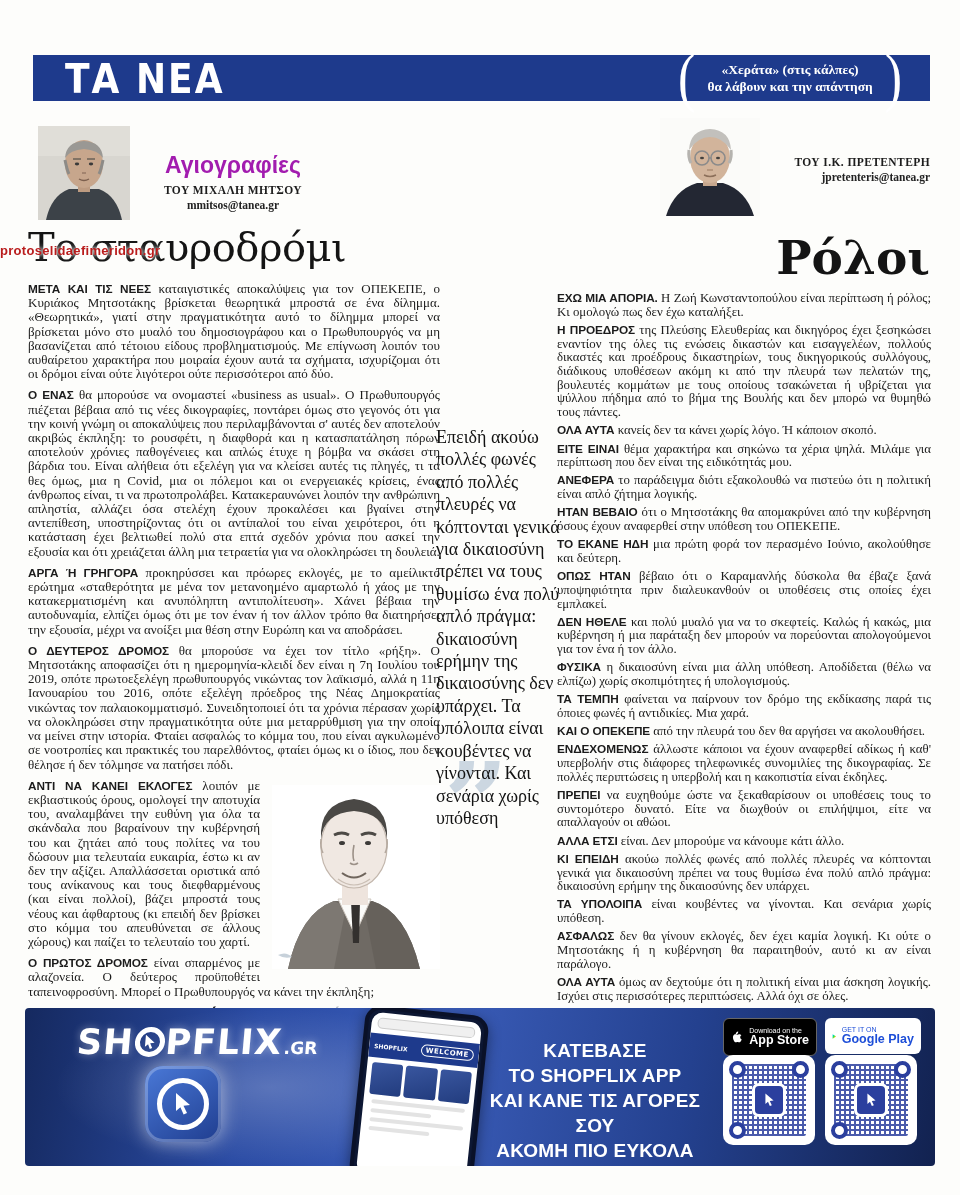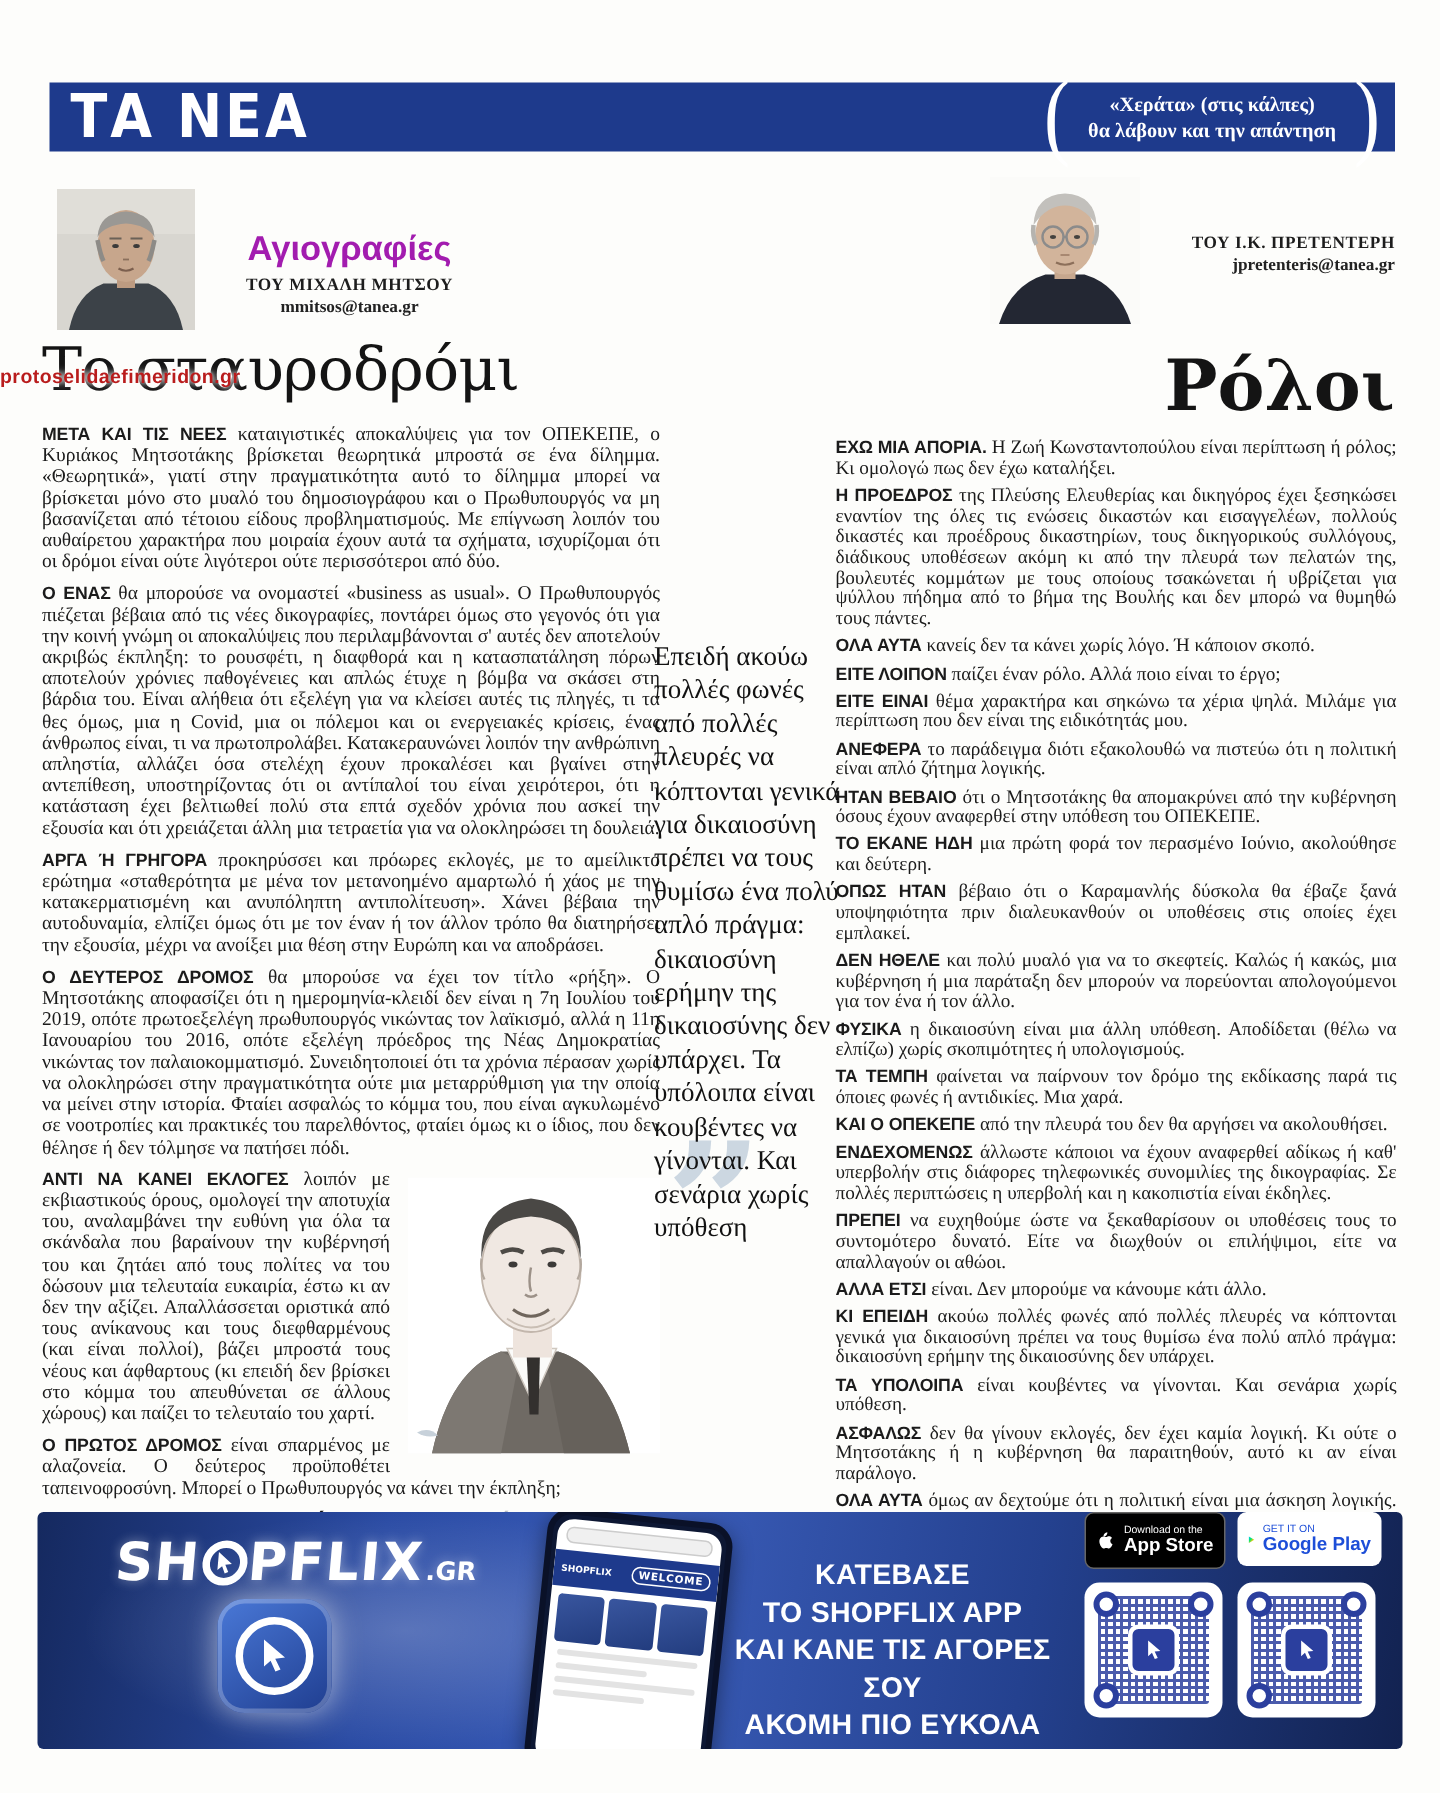--- a/index.html
+++ b/index.html
@@ -1,21 +1,21 @@
 <!DOCTYPE html>
 <html><head>
 <meta charset="utf-8">
 <style>
   html,body{margin:0;padding:0;background:#e9e9e7;}
   .page{position:relative;width:960px;height:1195px;background:#fdfdfb;overflow:hidden;
         font-family:"Liberation Serif",serif;color:#1b1b1b;margin:0 auto;}
 
   
   .masthead{position:absolute;left:33px;top:55px;width:897px;height:46px;background:#1e3a8c;
-            display:flex;align-items:center;justify-content:space-between;padding:0 4px;box-sizing:border-box;}
+            display:flex;align-items:center;justify-content:space-between;padding:0 22px;box-sizing:border-box;}
   .logo{font-family:"DejaVu Sans",sans-serif;font-weight:bold;font-size:36px;color:#fff;
         letter-spacing:2px;transform:scaleY(1.12);margin-left:10px;white-space:nowrap;}
   .tagline{display:flex;align-items:center;gap:12px;color:#fff;margin-right:6px;}
   .paren{font-size:52px;font-weight:400;line-height:40px;transform:scaleY(1.25);font-family:"Liberation Serif",serif;}
   .tag-lines{text-align:center;font-size:13.5px;font-weight:bold;line-height:17px;font-family:"Liberation Serif",serif;}
 
   
   .watermark{position:absolute;left:0;top:243px;z-index:6;font-family:"Liberation Sans",sans-serif;
              font-weight:bold;font-size:13px;color:#b91c1c;letter-spacing:.3px;
              text-shadow:0 0 3px rgba(255,255,255,.95),0 0 6px rgba(255,255,255,.9);}
@@ -80,21 +80,21 @@
   .p-welcome{color:#fff;border:1px solid #fff;border-radius:6px;font-size:7px;padding:1px 4px;
              font-weight:bold;letter-spacing:.5px;font-family:"DejaVu Sans",sans-serif;}
   .p-cards{display:flex;gap:3px;margin:5px 5px 4px;height:32px;}
   .p-card{flex:1;border-radius:3px;background:linear-gradient(160deg,#39569f,#223c7e);}
   .p-line{height:4px;background:#e3e3e3;border-radius:2px;margin:5px 8px;}
   .p-line.short{width:55%;}
 
   .banner-text{position:absolute;left:456px;top:30px;width:228px;text-align:center;color:#fff;
          font-family:"Liberation Sans",sans-serif;font-weight:bold;font-size:19px;line-height:25px;letter-spacing:.2px;}
 
-  .badge{position:absolute;top:0;height:31px;border-radius:6px;display:flex;align-items:center;
+  .badge{position:absolute;top:10px;height:31px;border-radius:6px;display:flex;align-items:center;
          padding:18px 7px;gap:5px;box-sizing:border-box;}
   .badge.apple{left:698px;width:94px;background:#000;color:#fff;border:1px solid #666;}
   .badge.google{left:800px;width:96px;background:#fff;color:#1d4ed8;}
   .b-txt{display:flex;flex-direction:column;line-height:1.05;}
   .b-small{font-size:7px;font-family:"Liberation Sans",sans-serif;}
   .b-big{font-size:12.5px;font-weight:bold;font-family:"Liberation Sans",sans-serif;white-space:nowrap;}
 
   .qr{position:absolute;top:47px;width:92px;height:90px;background:#fff;border-radius:10px;}
   .qr.q1{left:698px;} .qr.q2{left:800px;}
   .qr-noise{position:absolute;inset:9px;border-radius:2px;opacity:.85;
@@ -211,21 +211,20 @@
   <div class="right-head">
     <div class="byline">ΤΟΥ Ι.Κ. ΠΡΕΤΕΝΤΕΡΗ</div>
     <div class="email">jpretenteris@tanea.gr</div>
   </div>
   <div class="headline-right">Ρόλοι</div>
 
   <div class="right-body">
       <p><b class="lead">ΕΧΩ ΜΙΑ ΑΠΟΡΙΑ.</b> <span>Η Ζωή Κωνσταντοπούλου είναι περίπτωση ή ρόλος; Κι ομολογώ πως δεν έχω καταλήξει.</span></p>
       <p><b class="lead">Η ΠΡΟΕΔΡΟΣ</b> <span>της Πλεύσης Ελευθερίας και δικηγόρος έχει ξεσηκώσει εναντίον της όλες τις ενώσεις δικαστών και εισαγγελέων, πολλούς δικαστές και προέδρους δικαστηρίων, τους δικηγορικούς συλλόγους, διάδικους υποθέσεων ακόμη κι από την πλευρά των πελατών της, βουλευτές κομμάτων με τους οποίους τσακώνεται ή υβρίζεται για ψύλλου πήδημα από το βήμα της Βουλής και δεν μπορώ να θυμηθώ τους πάντες.</span></p>
       <p><b class="lead">ΟΛΑ ΑΥΤΑ</b> <span>κανείς δεν τα κάνει χωρίς λόγο. Ή κάποιον σκοπό.</span></p>
-      <p><b class="lead">ΕΙΤΕ ΛΟΙΠΟΝ</b> <span>παίζει έναν ρόλο. Αλλά ποιο είναι το έργο;</span></p>
       <p><b class="lead">ΕΙΤΕ ΕΙΝΑΙ</b> <span>θέμα χαρακτήρα και σηκώνω τα χέρια ψηλά. Μιλάμε για περίπτωση που δεν είναι της ειδικότητάς μου.</span></p>
       <p><b class="lead">ΑΝΕΦΕΡΑ</b> <span>το παράδειγμα διότι εξακολουθώ να πιστεύω ότι η πολιτική είναι απλό ζήτημα λογικής.</span></p>
       <p><b class="lead">ΗΤΑΝ ΒΕΒΑΙΟ</b> <span>ότι ο Μητσοτάκης θα απομακρύνει από την κυβέρνηση όσους έχουν αναφερθεί στην υπόθεση του ΟΠΕΚΕΠΕ.</span></p>
       <p><b class="lead">ΤΟ ΕΚΑΝΕ ΗΔΗ</b> <span>μια πρώτη φορά τον περασμένο Ιούνιο, ακολούθησε και δεύτερη.</span></p>
       <p><b class="lead">ΟΠΩΣ ΗΤΑΝ</b> <span>βέβαιο ότι ο Καραμανλής δύσκολα θα έβαζε ξανά υποψηφιότητα πριν διαλευκανθούν οι υποθέσεις στις οποίες έχει εμπλακεί.</span></p>
       <p><b class="lead">ΔΕΝ ΗΘΕΛΕ</b> <span>και πολύ μυαλό για να το σκεφτείς. Καλώς ή κακώς, μια κυβέρνηση ή μια παράταξη δεν μπορούν να πορεύονται απολογούμενοι για τον ένα ή τον άλλο.</span></p>
       <p><b class="lead">ΦΥΣΙΚΑ</b> <span>η δικαιοσύνη είναι μια άλλη υπόθεση. Αποδίδεται (θέλω να ελπίζω) χωρίς σκοπιμότητες ή υπολογισμούς.</span></p>
       <p><b class="lead">ΤΑ ΤΕΜΠΗ</b> <span>φαίνεται να παίρνουν τον δρόμο της εκδίκασης παρά τις όποιες φωνές ή αντιδικίες. Μια χαρά.</span></p>
       <p><b class="lead">ΚΑΙ Ο ΟΠΕΚΕΠΕ</b> <span>από την πλευρά του δεν θα αργήσει να ακολουθήσει.</span></p>
       <p><b class="lead">ΕΝΔΕΧΟΜΕΝΩΣ</b> <span>άλλωστε κάποιοι να έχουν αναφερθεί αδίκως ή καθ' υπερβολήν στις διάφορες τηλεφωνικές συνομιλίες της δικογραφίας. Σε πολλές περιπτώσεις η υπερβολή και η κακοπιστία είναι έκδηλες.</span></p>

